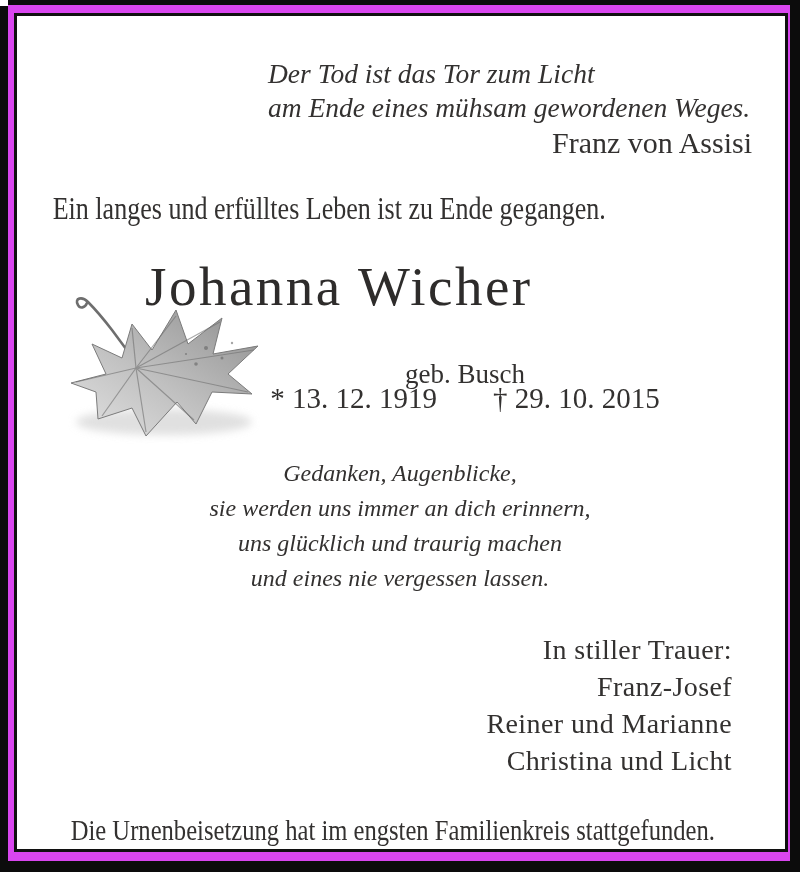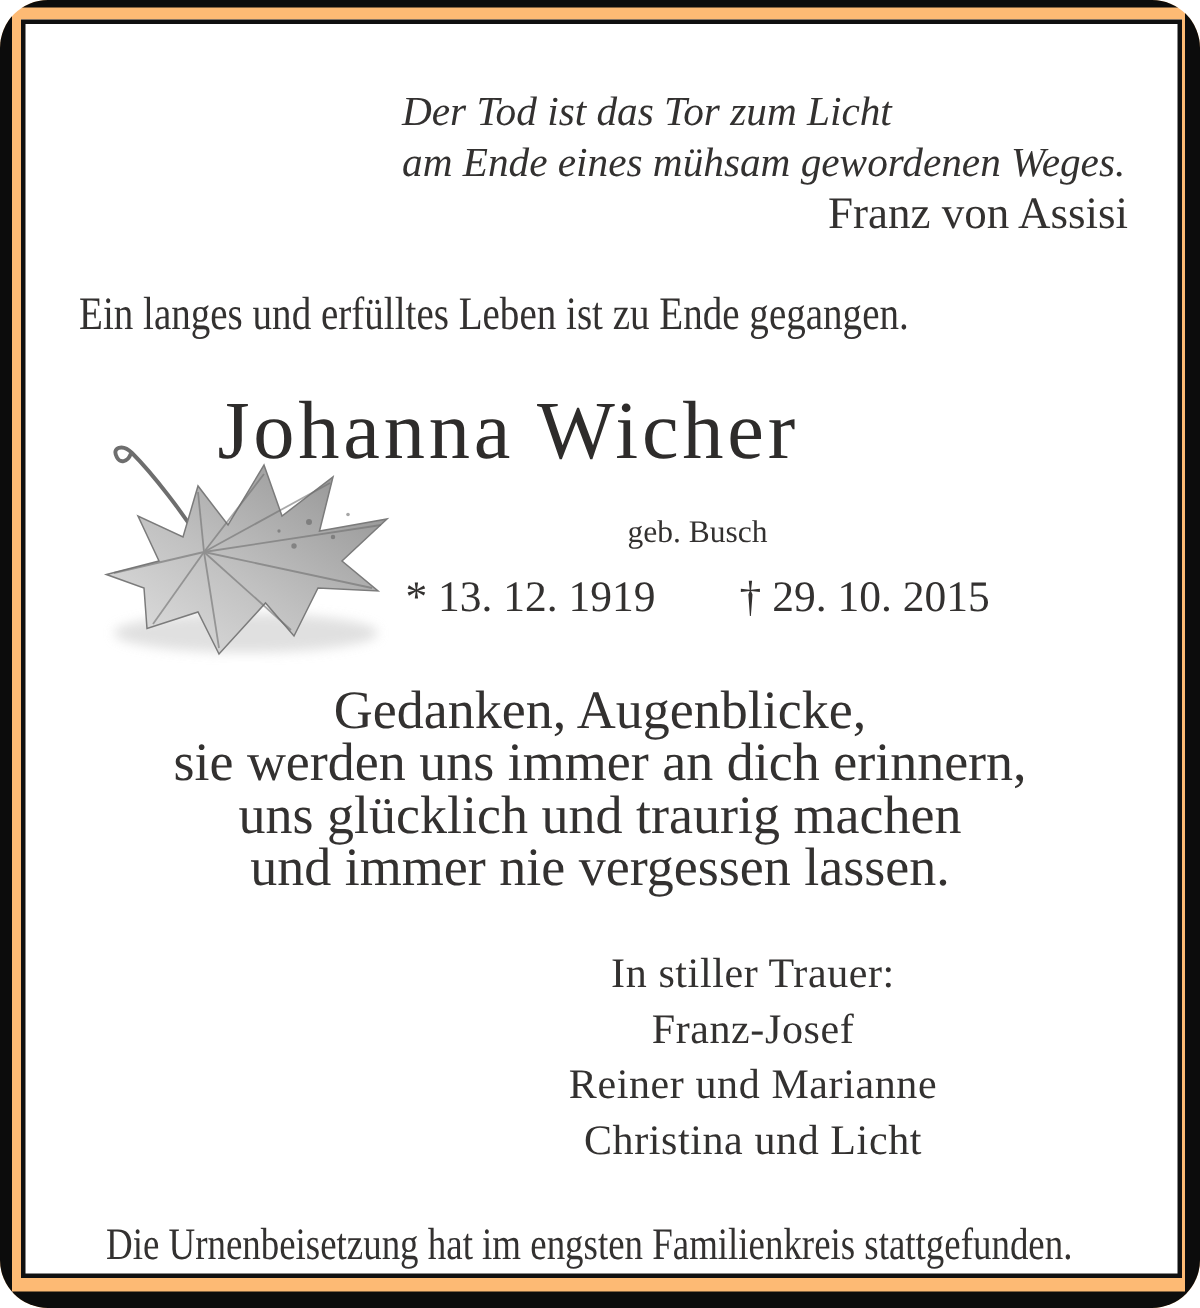--- a/index.html
+++ b/index.html
@@ -1,23 +1,22 @@
 <!DOCTYPE html>
 <html><head>
 <meta charset="utf-8">
 <style>
   html,body{margin:0;padding:0;background:#ffffff;}
   #page{
     position:relative;
     width:800px;height:872px;
-    background:#fdba74;
+    background:#d946ef;
     font-family:"Liberation Serif", serif;
     color:#333130;
     overflow:hidden;
-    border-radius:32px;
   }
   
   .scan-border{
     position:absolute;inset:0;
     border-style:solid;border-color:#0c0c0c;
     border-top-width:5px;border-left-width:8px;
     border-right-width:10px;border-bottom-width:11px;
     pointer-events:none;
   }
   .scan-notch{
@@ -37,25 +36,25 @@
   .quote-attr{
     font-style:normal;font-size:30px;line-height:30px;
     text-align:right;margin-top:3px;
   }
   .center-line{left:0;right:0;text-align:left;white-space:nowrap;}
   .condensed{display:inline-block;transform:scaleX(0.84);transform-origin:50% 50%;white-space:nowrap;}
   .condensed2{display:inline-block;transform:scaleX(0.82);transform-origin:50% 50%;white-space:nowrap;}
   .intro-line{top:191px;font-size:31px;line-height:36px;}
   .name-block{left:145px;top:256px;width:640px;text-align:left;}
   .deceased-name{font-size:55px;line-height:62px;letter-spacing:2.5px;color:#2e2c2b;}
-  .maiden-name{left:145px;top:338px;width:640px;text-align:center;font-size:21px;line-height:32px;}
+  .maiden-name{left:145px;top:358px;width:640px;text-align:center;font-size:27px;line-height:32px;}
   .dates-line{left:145px;top:381px;width:640px;text-align:center;font-size:29px;line-height:34px;}
   .death-date{margin-left:56px;}
-  .verse-block{left:0;right:0;top:456px;text-align:center;font-size:36px;line-height:35px;}
-  .mourners-block{left:272px;top:631px;width:460px;text-align:center;font-size:28px;line-height:37px;letter-spacing:0.4px;}
+  .verse-block{left:0;right:0;top:456px;text-align:center;font-size:24px;line-height:35px;font-style:italic;}
+  .mourners-block{left:272px;top:631px;width:460px;text-align:right;font-size:28px;line-height:37px;letter-spacing:0.4px;}
   .closing-line{top:813px;font-size:30px;line-height:34px;}
   .leaf-wrap{left:36px;top:288px;width:232px;height:156px;}
 </style>
 </head>
 <body>
 
 <div id="page">
 
   <div class="notice-frame"></div>
   <div class="scan-border"></div>
@@ -113,21 +112,21 @@
   </div>
   <div class="abs maiden-name">geb. Busch</div>
   <div class="abs dates-line">
     <span>* 13. 12. 1919</span><span class="death-date">† 29. 10. 2015</span>
   </div>
 
   <div class="abs verse-block">
     <div>Gedanken, Augenblicke,</div>
     <div>sie werden uns immer an dich erinnern,</div>
     <div>uns glücklich und traurig machen</div>
-    <div>und immer nie vergessen lassen.</div>
+    <div>und eines nie vergessen lassen.</div>
   </div>
 
   <div class="abs mourners-block">
     <div>In stiller Trauer:</div>
     <div>Franz-Josef</div>
     <div>Reiner und Marianne</div>
     <div>Christina und Licht</div>
   </div>
 
   <div class="abs center-line closing-line">

